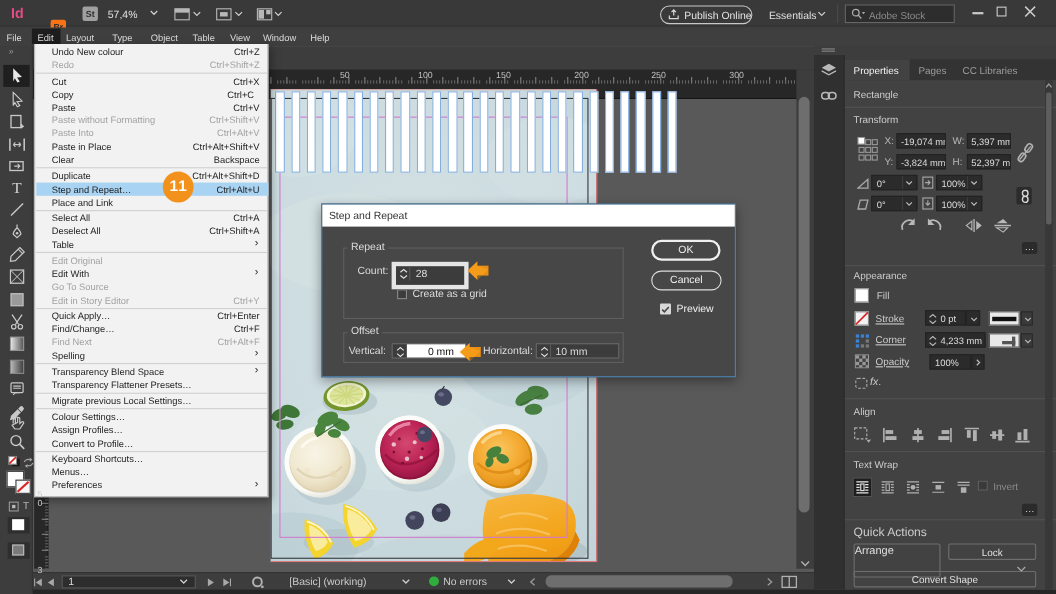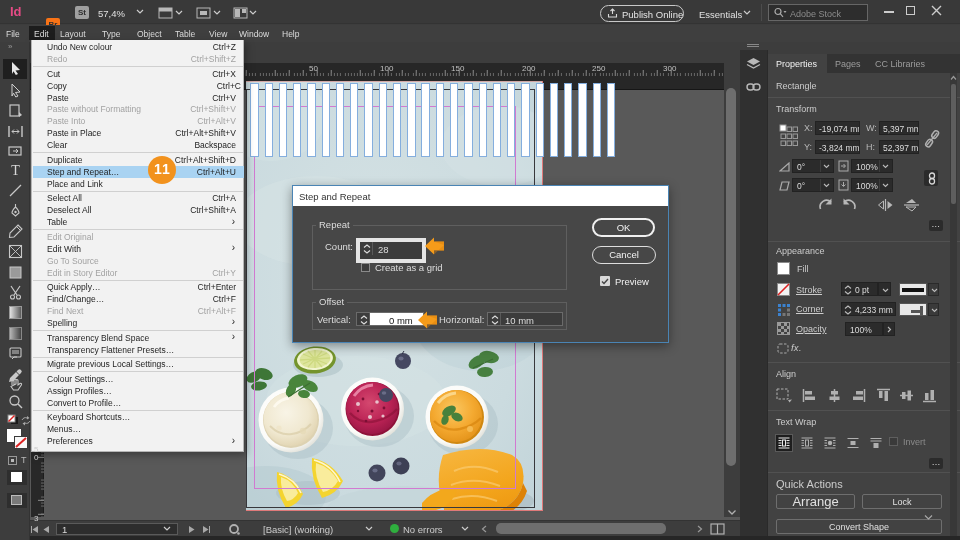--- a/index.html
+++ b/index.html
@@ -585,21 +585,21 @@
       <g stroke="#b0b0b0" stroke-width="1.1">
         <path d="M0.5 1.5h11M0.5 4h11"></path>
       </g>
       <rect x="3.5" y="6" width="5" height="5" fill="#b0b0b0"></rect>
     </svg>
 <div class="ab" style="left:889px;top:437px;width:9px;height:9px;background:#3a3a3a;border:1px solid #5e5e5e"></div>
 <div class="tx" style="left:903px;top:437px;font-size:9px;color:#8a8a8a">Invert</div>
 <div class="ab" style="left:929px;top:458px;width:14px;height:11px;background:#2b2b2b;border-radius:2px;color:#dddddd;font-size:9px;text-align:center;line-height:8px">…</div>
 <div class="ab" style="left:768px;top:472px;width:192px;height:1px;background:#515151"></div>
 <div class="tx" style="left:776px;top:478px;font-size:11px;color:#cccccc">Quick Actions</div>
-<div class="ab" style="left:776px;top:494px;width:79px;height:15px;border:1px solid #6e6e6e;border-radius:2px;font-size:13px;color:#e0e0e0;text-align:center;line-height:14px">Arrange</div>
+<div class="ab" style="left:776px;top:494px;width:79px;height:31px;border:1px solid #6e6e6e;border-radius:2px;font-size:10px;color:#e0e0e0;text-align:left;line-height:14px">Arrange</div>
 <div class="ab" style="left:862px;top:494px;width:80px;height:15px;border:1px solid #6e6e6e;border-radius:2px;font-size:9px;color:#e0e0e0;text-align:center;line-height:14px">Lock</div>
 <div class="ab" style="left:776px;top:519px;width:166px;height:15px;border:1px solid #6e6e6e;border-radius:2px;font-size:9px;color:#e0e0e0;text-align:center;line-height:14px">Convert Shape</div>
 <div class="ab" style="left:950px;top:73px;width:7px;height:463px;background:#383838"></div>
 <div class="ab" style="left:951px;top:84px;width:5px;height:120px;background:#5e5e5e;border-radius:2px"></div>
 <svg class="ab" style="left:950px;top:75px" width="7" height="6" viewBox="0 0 7 6">
       <path d="M1 4.5L3.5 1.5 6 4.5" stroke="#999999" fill="none" stroke-width="1.2"></path>
     </svg>
 <svg class="ab" style="left:924px;top:514px" width="9" height="7" viewBox="0 0 9 7">
       <path d="M1 1.5l3.5 3.5L8 1.5" stroke="#a8a8a8" fill="none" stroke-width="1.2"></path>
     </svg>
@@ -658,21 +658,21 @@
 
 <div class="ab" style="left:31px;top:40px;width:213px;height:412px;background:#f2f2f2;border:1px solid #b5b5b5;border-top:none;box-shadow:2px 3px 8px rgba(0,0,0,.35)">
 <div class="tx" style="left:15px;top:2.0px;font-size:8.5px;color:#1e1e1e">Undo New colour</div>
 <div class="tx" style="right:7px;top:2.0px;font-size:8.5px;color:#1e1e1e">Ctrl+Z</div>
 <div class="tx" style="left:15px;top:13.9px;font-size:8.5px;color:#a2a2a2">Redo</div>
 <div class="tx" style="right:7px;top:13.9px;font-size:8.5px;color:#a2a2a2">Ctrl+Shift+Z</div>
 <div class="ab" style="left:1px;top:26.1px;width:210px;height:1px;background:#d0d0d0"></div>
 <div class="tx" style="left:15px;top:28.7px;font-size:8.5px;color:#1e1e1e">Cut</div>
 <div class="tx" style="right:7px;top:28.7px;font-size:8.5px;color:#1e1e1e">Ctrl+X</div>
 <div class="tx" style="left:15px;top:40.6px;font-size:8.5px;color:#1e1e1e">Copy</div>
-<div class="tx" style="right:2px;top:40.6px;font-size:8.5px;color:#1e1e1e">Ctrl+C</div>
+<div class="tx" style="right:12px;top:40.6px;font-size:8.5px;color:#1e1e1e">Ctrl+C</div>
 <div class="tx" style="left:15px;top:52.5px;font-size:8.5px;color:#1e1e1e">Paste</div>
 <div class="tx" style="right:7px;top:52.5px;font-size:8.5px;color:#1e1e1e">Ctrl+V</div>
 <div class="tx" style="left:15px;top:64.3px;font-size:8.5px;color:#a2a2a2">Paste without Formatting</div>
 <div class="tx" style="right:7px;top:64.3px;font-size:8.5px;color:#a2a2a2">Ctrl+Shift+V</div>
 <div class="tx" style="left:15px;top:76.2px;font-size:8.5px;color:#a2a2a2">Paste Into</div>
 <div class="tx" style="right:7px;top:76.2px;font-size:8.5px;color:#a2a2a2">Ctrl+Alt+V</div>
 <div class="tx" style="left:15px;top:88.2px;font-size:8.5px;color:#1e1e1e">Paste in Place</div>
 <div class="tx" style="right:7px;top:88.2px;font-size:8.5px;color:#1e1e1e">Ctrl+Alt+Shift+V</div>
 <div class="tx" style="left:15px;top:100.1px;font-size:8.5px;color:#1e1e1e">Clear</div>
 <div class="tx" style="right:7px;top:100.1px;font-size:8.5px;color:#1e1e1e">Backspace</div>

